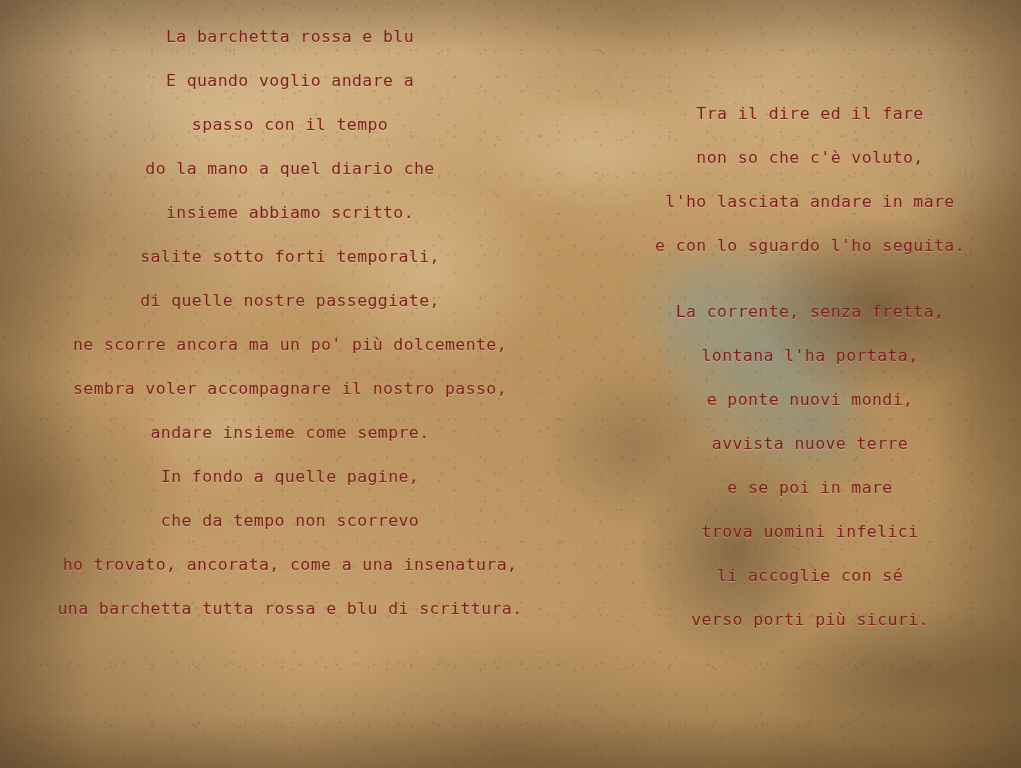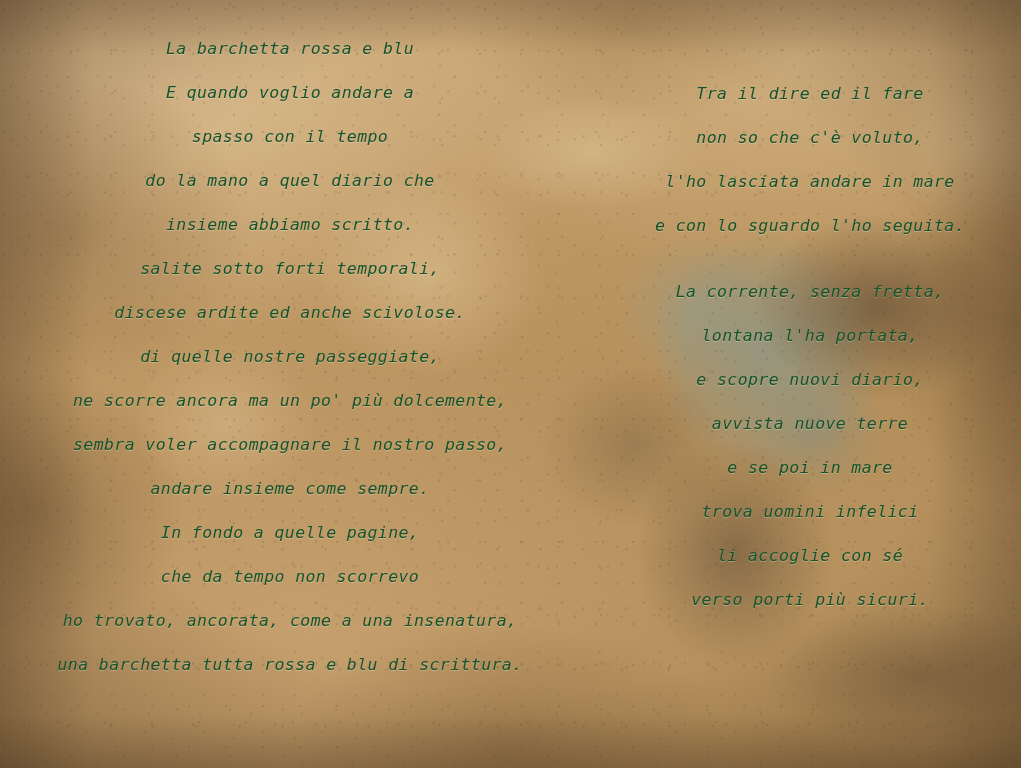--- a/index.html
+++ b/index.html
@@ -79,43 +79,42 @@
   .bg-vignette {
     background:
       radial-gradient(ellipse 82% 82% at 50% 48%, rgba(0,0,0,0) 52%, rgba(62,44,26,.34) 88%, rgba(48,33,18,.52) 100%),
       linear-gradient(to right, rgba(70,50,30,.30) 0%, rgba(70,50,30,0) 9%, rgba(70,50,30,0) 91%, rgba(70,50,30,.26) 100%),
       linear-gradient(to bottom, rgba(70,50,30,.24) 0%, rgba(70,50,30,0) 7%, rgba(70,50,30,0) 93%, rgba(70,50,30,.30) 100%);
   }
 
   
   .poem {
     position: absolute;
-    top: 12px;
-    color: #14532d;
-    font-style: italic;
+    top: 0;
+    color: #7f1d1d;
     letter-spacing: .4px;
     text-shadow: 0 1px 0 rgba(255,240,210,.30);
     white-space: nowrap;
   }
   .poem .line {
     font-size: 16.5px;
     line-height: 44px;
     height: 44px;
   }
 
   #poem-left {
     left: 0;
     width: 580px;
     padding-top: 15px;
     text-align: center;
   }
   #poem-right {
     left: 600px;
     width: 420px;
-    padding-top: 60px;
+    padding-top: 92px;
     text-align: center;
   }
   
   #poem-right .stanza-gap {
     height: 22px;
   }
 </style>
 </head>
 <body>
 
@@ -129,42 +128,41 @@
   <div class="bg-layer bg-noise"></div>
   <div class="bg-layer bg-vignette"></div>
 
   <div class="poem" id="poem-left">
     <div class="line">La barchetta rossa e blu</div>
     <div class="line">E quando voglio andare a</div>
     <div class="line">spasso con il tempo</div>
     <div class="line">do la mano a quel diario che</div>
     <div class="line">insieme abbiamo scritto.</div>
     <div class="line">salite sotto forti temporali,</div>
-    <div class="line">discese ardite ed anche scivolose.</div>
     <div class="line">di quelle nostre passeggiate,</div>
     <div class="line">ne scorre ancora ma un po' più dolcemente,</div>
     <div class="line">sembra voler accompagnare il nostro passo,</div>
     <div class="line">andare insieme come sempre.</div>
     <div class="line">In fondo a quelle pagine,</div>
     <div class="line">che da tempo non scorrevo</div>
     <div class="line">ho trovato, ancorata, come a una insenatura,</div>
     <div class="line">una barchetta tutta rossa e blu di scrittura.</div>
   </div>
 
   <div class="poem" id="poem-right">
     <div class="line">Tra il dire ed il fare</div>
     <div class="line">non so che c'è voluto,</div>
     <div class="line">l'ho lasciata andare in mare</div>
     <div class="line">e con lo sguardo l'ho seguita.</div>
 
     <div class="stanza-gap"></div>
 
     <div class="line">La corrente, senza fretta,</div>
     <div class="line">lontana l'ha portata,</div>
-    <div class="line">e scopre nuovi diario,</div>
+    <div class="line">e ponte nuovi mondi,</div>
     <div class="line">avvista nuove terre</div>
     <div class="line">e se poi in mare</div>
     <div class="line">trova uomini infelici</div>
     <div class="line">li accoglie con sé</div>
     <div class="line">verso porti più sicuri.</div>
   </div>
 
 </div>
 
 </body></html>

